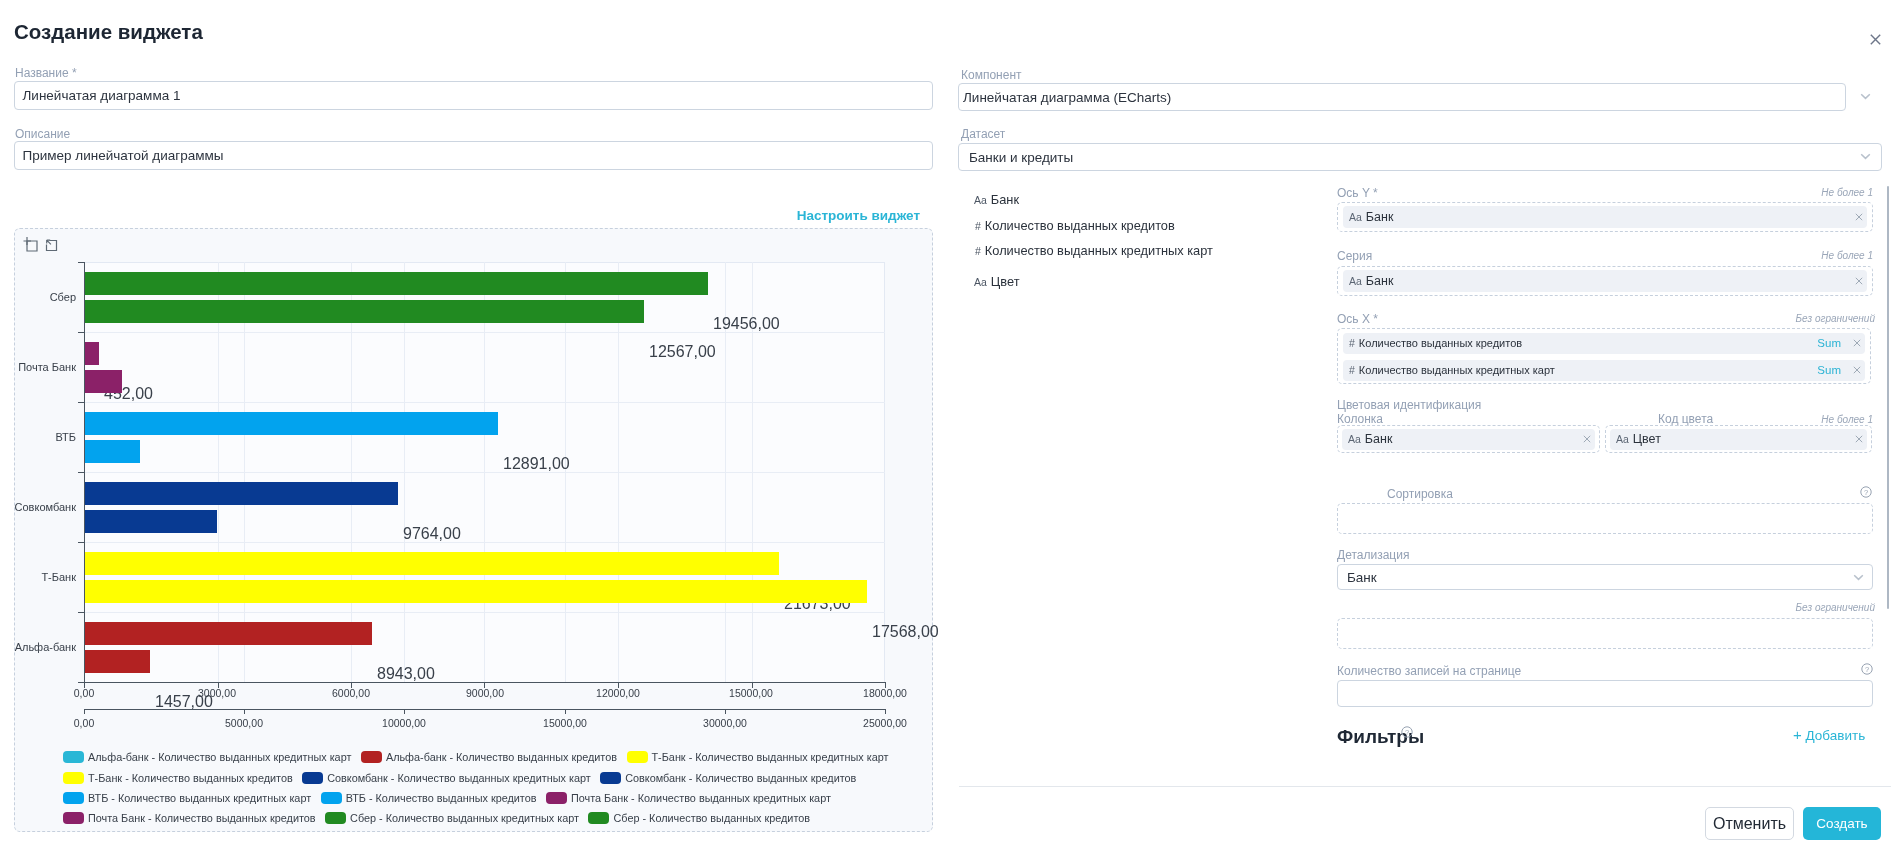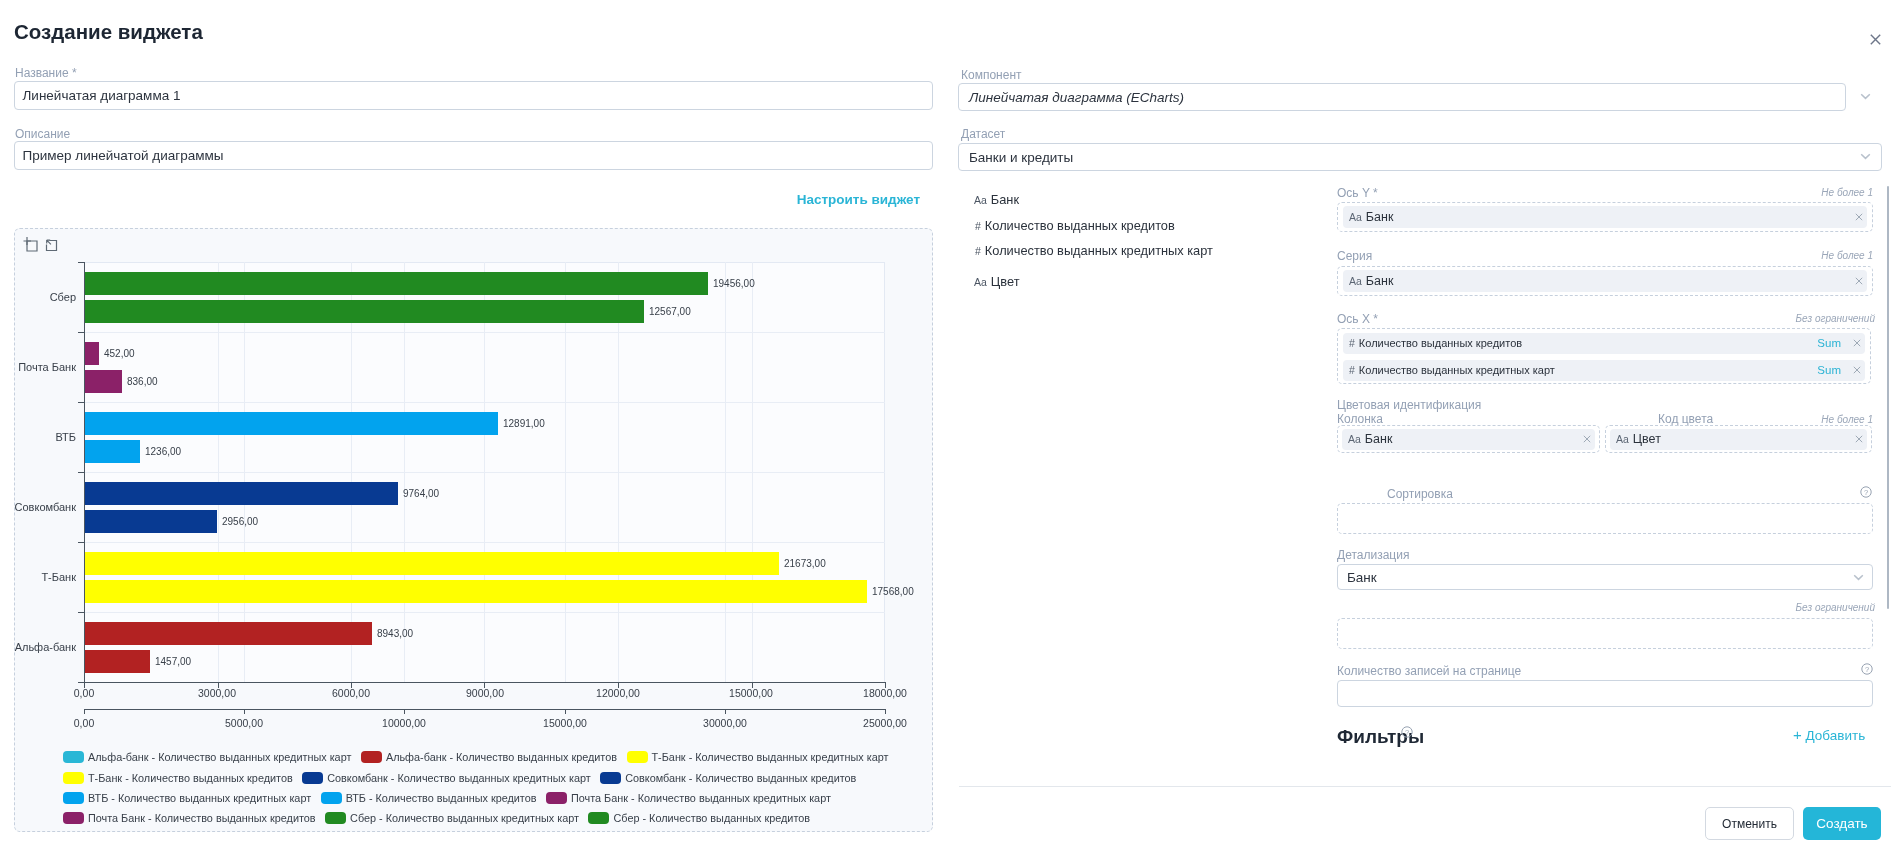--- a/index.html
+++ b/index.html
@@ -6,40 +6,40 @@
 .abs { position:absolute; }
 .lbl { position:absolute; font-size:12px; color:#93a0b4; }
 .hint { position:absolute; font-size:10px; color:#9aa6b8;font-style:italic; }
 .inp { position:absolute; background:#fff; border:1px solid #ccd5e0; border-radius:4px; font-size:13.5px; color:#2c333e; display:flex; align-items:center; }
 .dash { position:absolute; border:1px dashed #c6d0dd; border-radius:5px; }
 .chip { position:absolute; background:#eef1f6; border-radius:4px; display:flex; align-items:center; font-size:11px; color:#2b323c; }
 .pfx { font-size:10.5px; color:#5b6573; margin-right:4px; }
 .gl { position:absolute; background:#e8edf5; }
 .ax { position:absolute; background:#4a5560; }
 .cat { position:absolute; font-size:11px; color:#39404a; text-align:right; width:120px; }
-.val { position:absolute; font-size:10px; color:#39404a; height:11px; line-height:11px; }
+.val { position:absolute; font-size:16px; color:#39404a; height:11px; line-height:11px;margin-top:40px; }
 .xl { position:absolute; font-size:10.5px; color:#39404a; width:90px; text-align:center; height:11px; line-height:11px; }
 .lr { position:absolute; left:63px; display:flex; align-items:center; gap:9.5px; white-space:nowrap; }
 .li { display:flex; align-items:flex-end; font-size:10.85px; color:#39404a; }
 .lm { width:21px; height:12px; border-radius:4px; margin-right:4px; display:inline-block; flex:none; }
 .field { position:absolute; font-size:12.8px; color:#2b323c; }
 .fpfx { font-size:10.5px; color:#4b5563; margin-right:4px; }
 </style></head>
 <body>
 
 <div class="abs" style="left:14px;top:19.5px;font-size:20.5px;font-weight:bold;color:#1d2633;">Создание виджета</div>
 <svg class="abs" style="left:1870px;top:34px;" width="11" height="11" viewBox="0 0 11 11" stroke="#6d7689" stroke-width="1.4" fill="none">
     <path d="M0.8 0.8 L10.2 10.2 M10.2 0.8 L0.8 10.2"></path>
   </svg>
 
 <div class="lbl" style="left:15px;top:66px;">Название *</div>
 <div class="inp" style="left:14px;top:81px;width:919px;height:29px;padding-left:7.5px;">Линейчатая диаграмма 1</div>
 <div class="lbl" style="left:15px;top:127px;">Описание</div>
 <div class="inp" style="left:14px;top:141px;width:919px;height:29px;padding-left:7.5px;">Пример линейчатой диаграммы</div>
-<div class="abs" style="right:971px;top:192px;font-size:13.5px;font-weight:bold;color:#2ab5d6;">Настроить виджет</div>
+<div class="abs" style="right:971px;top:208px;font-size:13.5px;font-weight:bold;color:#2ab5d6;">Настроить виджет</div>
 
 <div class="dash" style="left:14px;top:228px;width:919px;height:604px;background:#f7f9fc;border-radius:6px;"></div>
 <div class="abs" style="left:23px;top:236px;"><svg width="16" height="16" viewBox="0 0 16 16" fill="none" stroke="#5f6a75" stroke-width="1.2">
       <path d="M4 5 H14 V15 H4 Z"></path>
       <path d="M4 1 V9 M0.5 5 H8"></path>
     </svg></div>
 <div class="abs" style="left:43px;top:236px;"><svg width="16" height="16" viewBox="0 0 16 16" fill="none" stroke="#5f6a75" stroke-width="1.2">
       <path d="M6.5 4.5 H13.5 V14.5 H3.5 V8.5"></path>
       <path d="M3.7 4.1 L7.9 8.3 M3.7 4.1 H7.2 M3.7 4.1 V7.6"></path>
     </svg></div>
@@ -139,21 +139,21 @@
     <span class="li"><span class="lm" style="background:#02a3ee;"></span>ВТБ - Количество выданных кредитов</span>
     <span class="li"><span class="lm" style="background:#8b2168;"></span>Почта Банк - Количество выданных кредитных карт</span>
   </div>
 <div class="lr" style="top:812.3px;">
     <span class="li"><span class="lm" style="background:#8b2168;"></span>Почта Банк - Количество выданных кредитов</span>
     <span class="li"><span class="lm" style="background:#218a21;"></span>Сбер - Количество выданных кредитных карт</span>
     <span class="li"><span class="lm" style="background:#218a21;"></span>Сбер - Количество выданных кредитов</span>
   </div>
 
 <div class="lbl" style="left:961px;top:68px;">Компонент</div>
-<div class="inp" style="left:958px;top:83px;width:888px;height:28px;padding-left:10px;font-style:italic;">Линейчатая диаграмма (ECharts)</div>
+<div class="inp" style="left:958px;top:83px;width:888px;height:28px;padding-left:4px;">Линейчатая диаграмма (ECharts)</div>
 <svg style="position:absolute;left:1860px;top:93px;" width="11" height="7" viewBox="0 0 11 7" fill="none" stroke="#b8c1cc" stroke-width="1.5">
     <path d="M1.2 1.2 L5.5 5.4 L9.8 1.2"></path>
   </svg>
 <div class="lbl" style="left:961px;top:127px;">Датасет</div>
 <div class="inp" style="left:958px;top:143px;width:924px;height:28px;padding-left:10px;">Банки и кредиты</div>
 <svg style="position:absolute;left:1860px;top:153px;" width="11" height="7" viewBox="0 0 11 7" fill="none" stroke="#b8c1cc" stroke-width="1.5">
     <path d="M1.2 1.2 L5.5 5.4 L9.8 1.2"></path>
   </svg>
 
 <div class="field" style="left:974px;top:192px;"><span class="fpfx">Aa</span>Банк</div>
@@ -239,14 +239,14 @@
 <div class="abs" style="left:1337px;top:726px;font-size:19px;font-weight:bold;color:#1f2835;">Фильтры</div>
 <svg style="position:absolute;left:1401px;top:726px;" width="12" height="12" viewBox="0 0 12 12">
     <circle cx="6" cy="6" r="5.2" fill="none" stroke="#98a3b2" stroke-width="1"></circle>
     <text x="6" y="8.8" text-anchor="middle" font-size="7.5" fill="#98a3b2" font-family="Liberation Sans">?</text>
   </svg>
 <div class="abs" style="left:1793px;top:726px;font-size:13.5px;color:#2ab5d6;"><span style="font-size:15px;">+</span> Добавить</div>
 
 <div class="abs" style="left:1887px;top:186px;width:2px;height:423px;background:#aeb8c4;border-radius:2px;"></div>
 
 <div class="abs" style="left:959px;top:786px;width:932px;height:1px;background:#e3e7ec;"></div>
-<div class="abs" style="left:1705px;top:807px;width:89px;height:33px;border:1px solid #d3d9e1;border-radius:5px;background:#fff;font-size:12px;color:#222a35;display:flex;align-items:center;justify-content:center;">Отменить</div>
+<div class="abs" style="left:1705px;top:807px;width:89px;height:33px;border:1px solid #d3d9e1;border-radius:5px;background:#fff;font-size:16px;color:#222a35;display:flex;align-items:center;justify-content:center;">Отменить</div>
 <div class="abs" style="left:1803px;top:807px;width:78px;height:33px;border-radius:5px;background:#24b6d8;font-size:13.5px;color:#fff;display:flex;align-items:center;justify-content:center;">Создать</div>
 
 </body></html>

